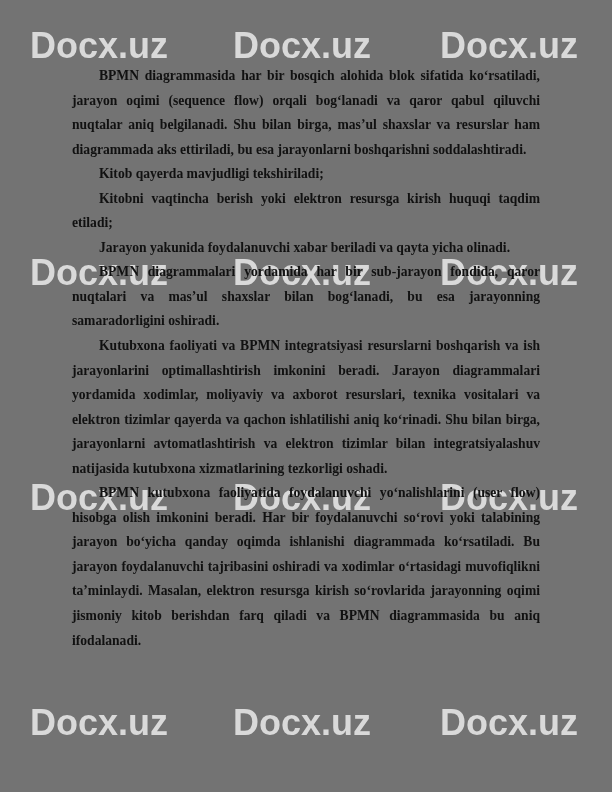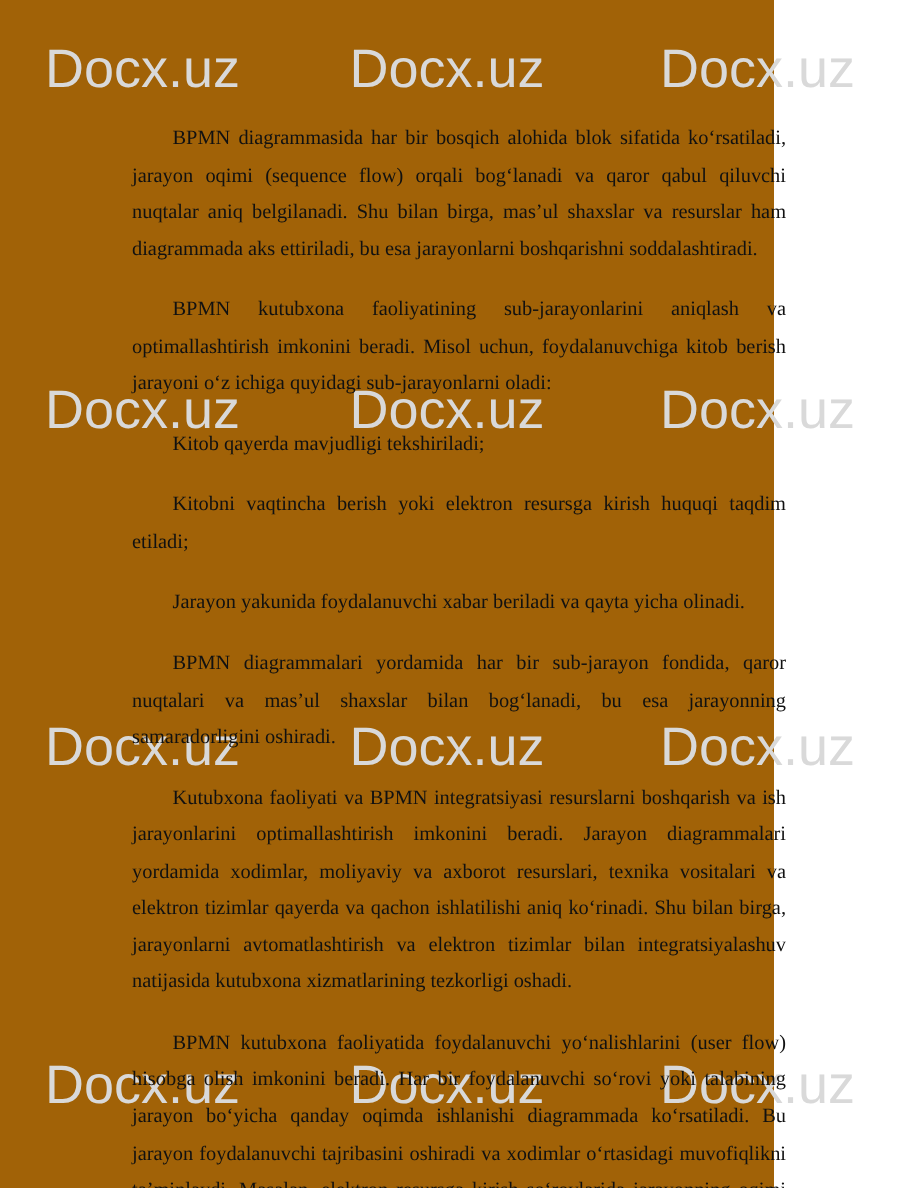--- a/index.html
+++ b/index.html
@@ -10,23 +10,24 @@
   body {
     width: 612px;
     height: 792px;
     position: relative;
     overflow: hidden;
   }
   .page {
     position: absolute;
     left: 0;
     top: 0;
-    width: 516px;
+    width: 612px;
     height: 792px;
-    background: #a16207;
+    background: #737373;
+    font-weight: bold;
   }
   .watermark-layer {
     position: absolute;
     left: 0;
     top: 0;
     width: 612px;
     height: 792px;
     pointer-events: none;
     z-index: 0;
   }
@@ -44,21 +45,21 @@
     left: 72px;
     top: 64px;
     width: 468px;
     z-index: 1;
     font-family: "Liberation Serif", "DejaVu Serif", serif;
     font-size: 13.6px;
     line-height: 24.55px;
     color: #111111;
   }
   .p {
-    margin: 16px;
+    margin: 0;
     text-align: justify;
     text-indent: 27px;
   }
   .p.bottom {
     text-align-last: justify;
   }
 </style>
 </head>
 <body>
 
@@ -74,21 +75,20 @@
       <span class="wm" style="top: 480px; left: 30px; color: rgb(217, 217, 217);">Docx.uz</span>
       <span class="wm" style="top: 480px; left: 233px; color: rgb(217, 217, 217);">Docx.uz</span>
       <span class="wm" style="top: 480px; left: 440px; color: rgb(217, 217, 217);">Docx.uz</span>
       <span class="wm" style="top: 705px; left: 30px; color: rgb(217, 217, 217);">Docx.uz</span>
       <span class="wm" style="top: 705px; left: 233px; color: rgb(217, 217, 217);">Docx.uz</span>
       <span class="wm" style="top: 705px; left: 440px; color: rgb(217, 217, 217);">Docx.uz</span>
     </div>
 
   <div class="content">
     <p class="p">BPMN diagrammasida har bir bosqich alohida blok sifatida ko‘rsatiladi, jarayon oqimi (sequence flow) orqali bog‘lanadi va qaror qabul qiluvchi nuqtalar aniq belgilanadi. Shu bilan birga, mas’ul shaxslar va resurslar ham diagrammada aks ettiriladi, bu esa jarayonlarni boshqarishni soddalashtiradi.</p>
-    <p class="p">BPMN kutubxona faoliyatining sub-jarayonlarini aniqlash va optimallashtirish imkonini beradi. Misol uchun, foydalanuvchiga kitob berish jarayoni o‘z ichiga quyidagi sub-jarayonlarni oladi:</p>
     <p class="p">Kitob qayerda mavjudligi tekshiriladi;</p>
     <p class="p">Kitobni vaqtincha berish yoki elektron resursga kirish huquqi taqdim etiladi;</p>
     <p class="p">Jarayon yakunida foydalanuvchi xabar beriladi va qayta yicha olinadi.</p>
     <p class="p">BPMN diagrammalari yordamida har bir sub-jarayon fondida, qaror nuqtalari va mas’ul shaxslar bilan bog‘lanadi, bu esa jarayonning samaradorligini oshiradi.</p>
     <p class="p">Kutubxona faoliyati va BPMN integratsiyasi resurslarni boshqarish va ish jarayonlarini optimallashtirish imkonini beradi. Jarayon diagrammalari yordamida xodimlar, moliyaviy va axborot resurslari, texnika vositalari va elektron tizimlar qayerda va qachon ishlatilishi aniq ko‘rinadi. Shu bilan birga, jarayonlarni avtomatlashtirish va elektron tizimlar bilan integratsiyalashuv natijasida kutubxona xizmatlarining tezkorligi oshadi.</p>
     <p class="p">BPMN kutubxona faoliyatida foydalanuvchi yo‘nalishlarini (user flow) hisobga olish imkonini beradi. Har bir foydalanuvchi so‘rovi yoki talabining jarayon bo‘yicha qanday oqimda ishlanishi diagrammada ko‘rsatiladi. Bu jarayon foydalanuvchi tajribasini oshiradi va xodimlar o‘rtasidagi muvofiqlikni ta’minlaydi. Masalan, elektron resursga kirish so‘rovlarida jarayonning oqimi jismoniy kitob berishdan farq qiladi va BPMN diagrammasida bu aniq ifodalanadi.</p>
   </div>
 
 </div>
 

